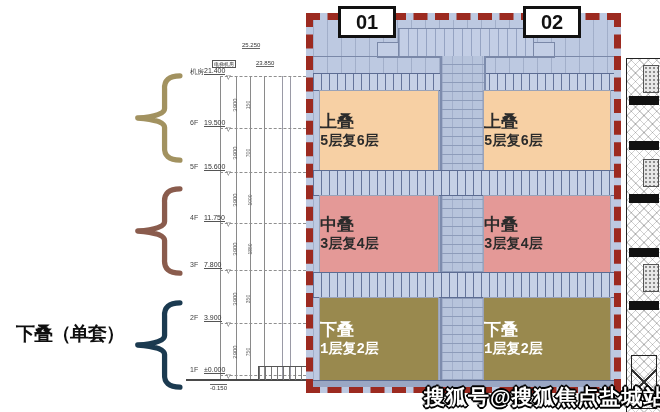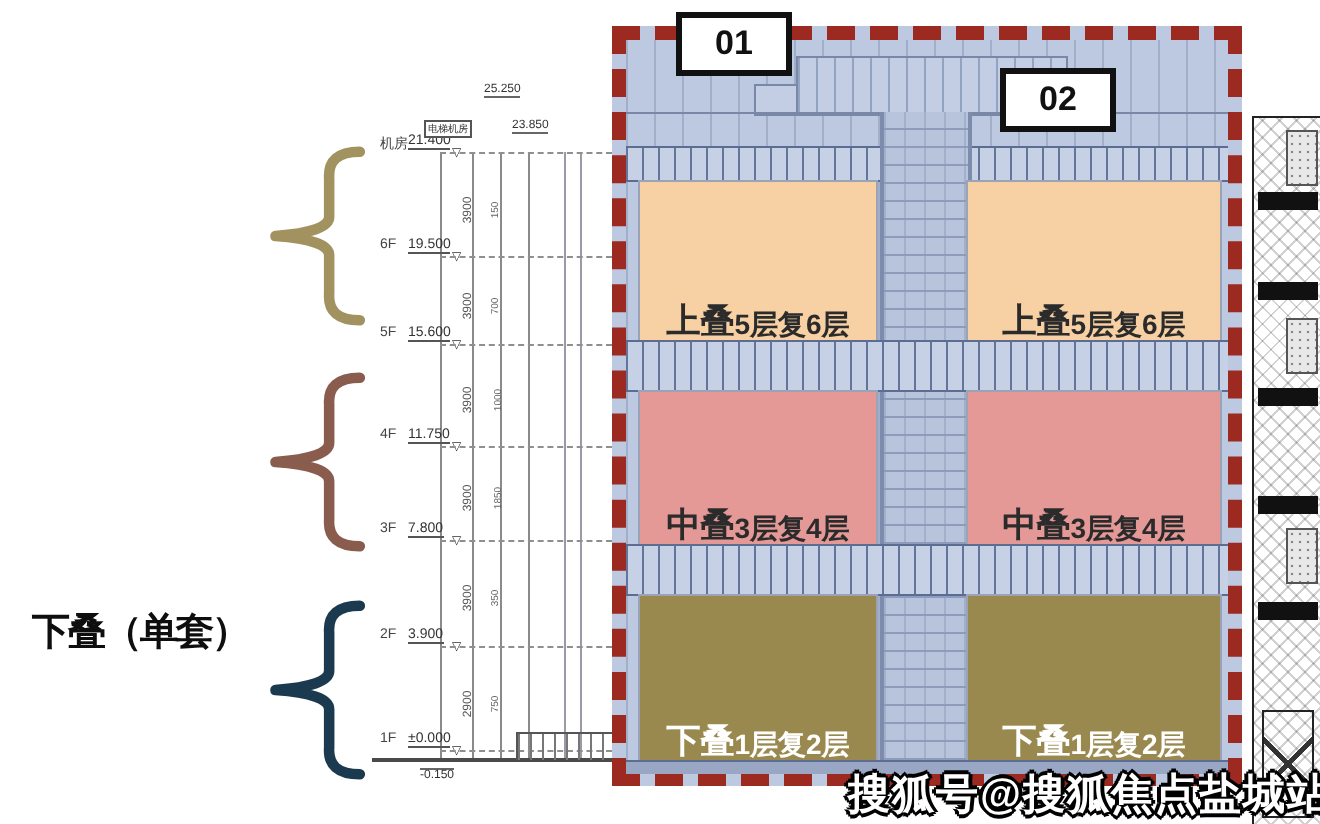--- a/index.html
+++ b/index.html
@@ -30,26 +30,26 @@
   .ramp{position:absolute;left:72px;top:326px;width:48px;height:13px;border:1px solid #555;border-bottom:none;background:repeating-linear-gradient(90deg,#777 0 1px,transparent 1px 6px);}
 
   
   #bbox{position:absolute;left:306px;top:13px;width:301px;height:366px;border:7px dashed #9c2a20;background:#bdc9e1;}
   #bbox .grid{position:absolute;inset:0;background:repeating-linear-gradient(90deg,rgba(90,105,140,.28) 0 1px,transparent 1px 14px);}
   .bulk{position:absolute;left:85px;top:8px;width:134px;height:28px;background:#c3cee5;border:1px solid #7a88a8;background-image:repeating-linear-gradient(90deg,#95a3c2 0 1px,transparent 1px 9px);}
   .shoulder{position:absolute;top:22px;width:21px;height:14px;background:#c3cee5;border:1px solid #7a88a8;}
   .roofline{position:absolute;left:0;right:0;top:36px;height:17px;border-top:1px solid #7a88a8;border-bottom:1px solid #7a88a8;}
   .band{position:absolute;left:0;right:0;height:24px;background:#c6d1e6;border-top:1px solid #5c6c92;border-bottom:1px solid #5c6c92;background-image:repeating-linear-gradient(90deg,#64749a 0 1px,transparent 1px 8px);}
   .core{position:absolute;left:127px;top:36px;width:42px;height:324px;background:#b7c4dc;border-left:2px solid #7d8cad;border-right:2px solid #7d8cad;background-image:repeating-linear-gradient(0deg,#8d9cba 0 1px,transparent 1px 9px),repeating-linear-gradient(90deg,#a3b0cc 0 1px,transparent 1px 10px);}
-  .blk{position:absolute;border:1px solid #9aa3b8;display:flex;flex-direction:row;align-items:flex-end;justify-content:center;line-height:1.25;}
+  .blk{position:absolute;border:1px solid #9aa3b8;display:flex;flex-direction:column;align-items:flex-start;justify-content:center;line-height:1.25;font-family:Liberation Mono, monospace;}
   .blk .n{font-size:17px;font-weight:bold;}
   .blk .f{font-size:14px;font-weight:bold;}
   .groundband{position:absolute;left:0;right:0;top:360px;height:6px;background:#9aa7c4;border-top:1px solid #5c6c92;}
 
-  .numbox{position:absolute;top:6px;width:52px;height:26px;background:#fff;border:3px solid #111;display:flex;align-items:center;justify-content:center;font-size:17px;font-weight:bold;color:#111;z-index:5;}
+  .numbox{position:absolute;top:6px;width:52px;height:26px;background:#fff;border:3px solid #111;display:flex;align-items:center;justify-content:center;font-size:20px;font-weight:bold;color:#111;z-index:5;}
 
   
   #rstrip{position:absolute;left:626px;top:58px;width:34px;height:354px;background:#fff;border:1px solid #222;background-image:repeating-linear-gradient(45deg,rgba(0,0,0,.18) 0 1px,transparent 1px 6px),repeating-linear-gradient(-45deg,rgba(0,0,0,.18) 0 1px,transparent 1px 6px);}
   .wband{position:absolute;left:2px;right:2px;height:9px;background:#111;}
   .speck{position:absolute;right:2px;width:14px;height:26px;background:#e8e8e8;border:1px solid #555;background-image:radial-gradient(#888 0.7px,transparent 0.8px);background-size:4px 4px;}
   .arch{position:absolute;left:4px;right:4px;bottom:4px;height:52px;border:1px solid #222;background:
     linear-gradient(45deg,transparent 48%,#333 48% 52%,transparent 52%),
     linear-gradient(-45deg,transparent 48%,#333 48% 52%,transparent 52%);}
 
   
@@ -64,21 +64,21 @@
   <div class="ulabel" style="top:93px;">
   </div>
   <svg class="brace" style="top:72px;" viewBox="0 0 60 96">
     <path d="M56,4 Q39,4 40,18 L40,38 Q40,46 12,48 Q40,50 40,58 L40,78 Q39,92 56,92" fill="none" stroke-width="5.5" stroke-linecap="round" stroke-linejoin="round" stroke="#a29260"></path>
   </svg>
 
   <svg class="brace" style="top:185px;" viewBox="0 0 60 96">
     <path d="M56,4 Q39,4 40,18 L40,38 Q40,46 12,48 Q40,50 40,58 L40,78 Q39,92 56,92" fill="none" stroke-width="5.5" stroke-linecap="round" stroke-linejoin="round" stroke="#8a5c4d"></path>
   </svg>
 
-  <div class="ulabel" style="top:303px;">
+  <div class="ulabel" style="top:321px;">
     <div class="t">下叠（单套）</div>
   </div>
   <svg class="brace" style="top:299px;" viewBox="0 0 60 96">
     <path d="M56,4 Q39,4 40,18 L40,38 Q40,46 12,48 Q40,50 40,58 L40,78 Q39,92 56,92" fill="none" stroke-width="5.5" stroke-linecap="round" stroke-linejoin="round" stroke="#1b3a50"></path>
   </svg>
 
   <div id="tech">
     <span class="topmark" style="left:56px;top:2px;">25.250</span>
     <span class="topmark" style="left:70px;top:20px;">23.850</span>
 
@@ -148,21 +148,21 @@
     <span class="sdim" style="top:206px;">1850</span>
     <span class="sdim" style="top:256px;">350</span>
     <span class="sdim" style="top:309px;">750</span>
 
     <div class="ground"></div>
     <span class="base-elev">-0.150</span>
     <div class="ramp"></div>
   </div>
 
   <div class="numbox" style="left:338px;">01</div>
-  <div class="numbox" style="left:500px;margin-top:28px;">02</div>
+  <div class="numbox" style="left:523px;">02</div>
 
   <div id="bbox">
     <div class="grid"></div>
 
     <div class="shoulder" style="left:64px;"></div>
     <div class="shoulder" style="left:219px;"></div>
     <div class="bulk"></div>
     <div class="roofline"></div>
     <div class="band" style="top:53px;height:16px;"></div>
 

